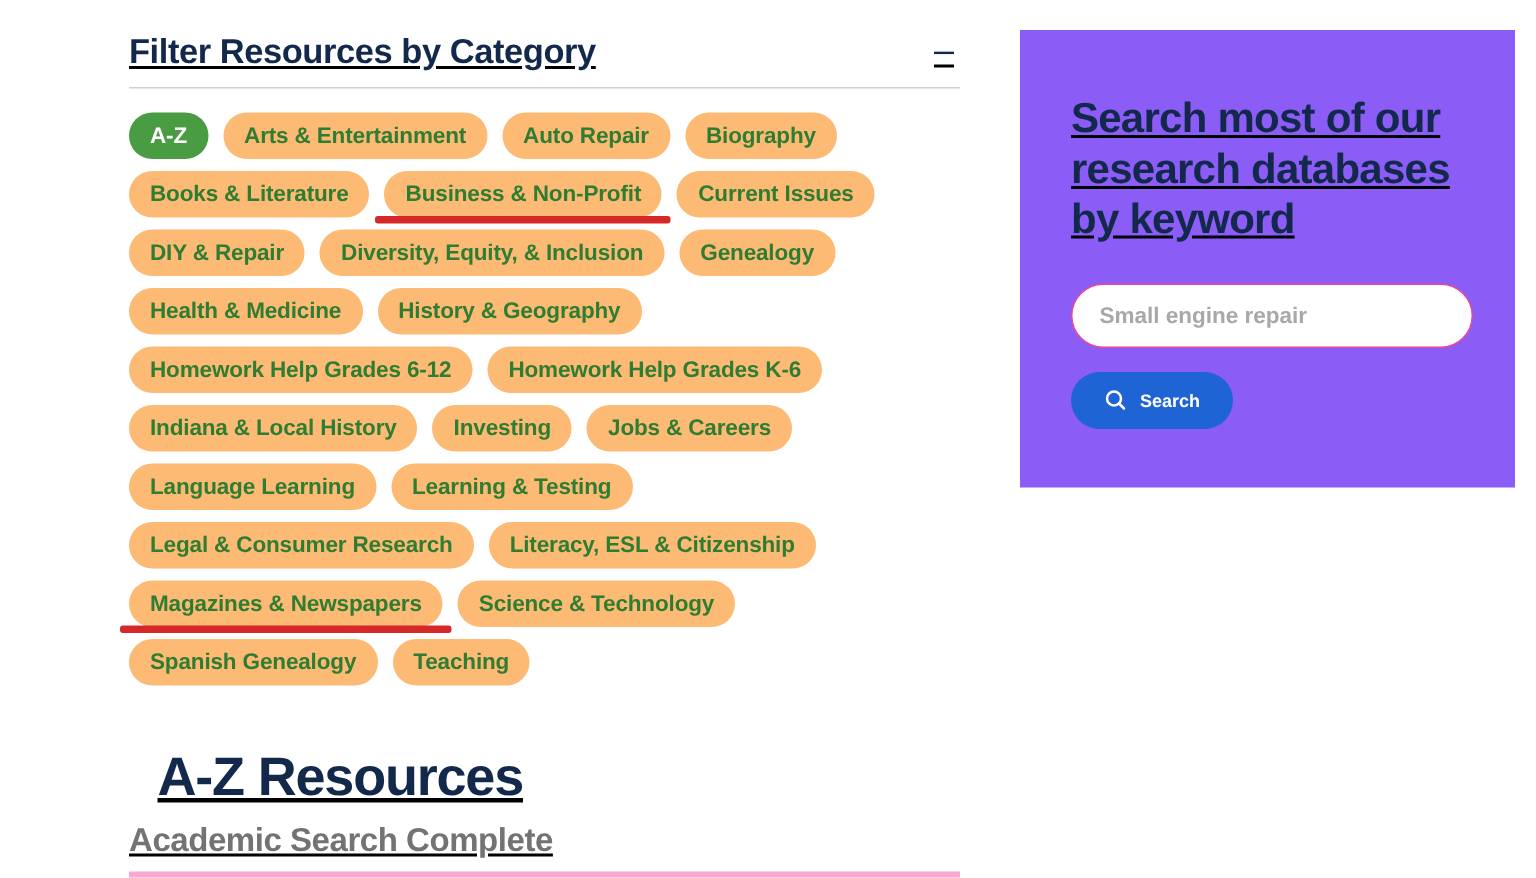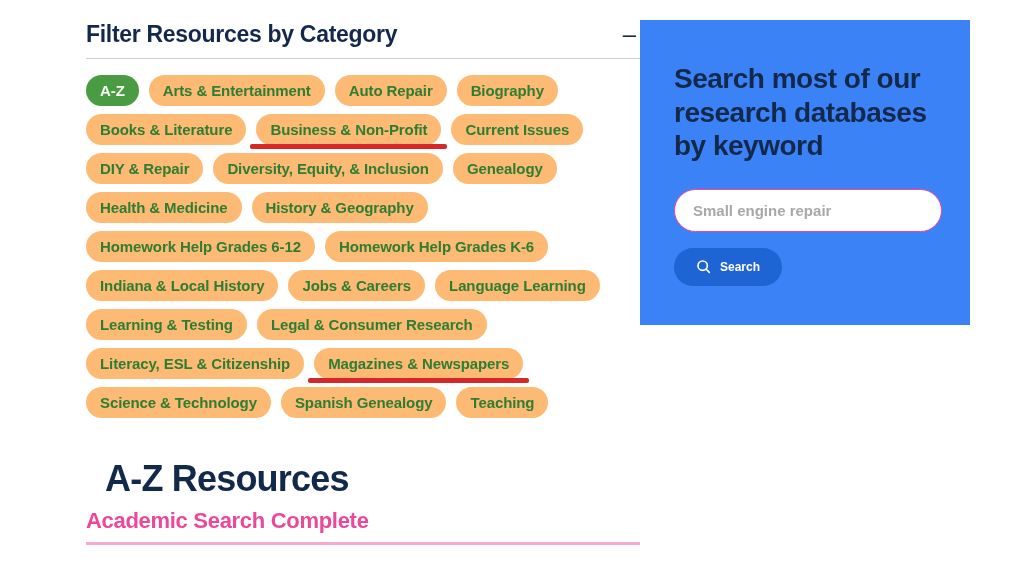--- a/index.html
+++ b/index.html
@@ -6,29 +6,31 @@
   body {
     font-family: -apple-system, BlinkMacSystemFont, "Segoe UI", Arial, sans-serif;
     background: #ffffff;
     width: 1024px;
     height: 585px;
     overflow: hidden;
   }
   .container {
     display: flex;
     padding: 20px 0 0 0;
+    gap: 40px;
+    text-decoration: underline;
   }
   .left {
     flex: 1;
     padding-left: 86px;
     max-width: 640px;
   }
   .right {
     width: 330px;
-    background: #3b82f6;
+    background: #8b5cf6;
     padding: 42px 28px 40px 34px;
     height: 305px;
     margin-top: 0;
   }
   .filter-header {
     display: flex;
     justify-content: space-between;
     align-items: center;
     border-bottom: 1px solid #d0d0d0;
     padding-bottom: 10px;
@@ -88,23 +90,23 @@
     font-size: 36px;
     font-weight: 800;
     color: #13294b;
     letter-spacing: -0.8px;
     margin-bottom: 8px;
     margin-left: 19px;
   }
   .result-link {
     font-size: 22px;
     font-weight: 800;
-    color: #ec4899;
+    color: #737373;
     letter-spacing: -0.3px;
-    border-bottom: 3px solid #f9a8d4;
+    border-bottom: 5px solid #f9a8d4;
     display: block;
     padding-bottom: 8px;
     width: 100%;
   }
   .search-title {
     font-size: 28px;
     font-weight: 800;
     color: #13294b;
     line-height: 1.2;
     letter-spacing: -0.5px;
@@ -162,20 +164,21 @@
         <span class="pill-wrap"><span class="pill">Business &amp; Non-Profit</span><span class="underline-red"></span></span>
         <span class="pill-wrap"><span class="pill">Current Issues</span></span>
         <span class="pill-wrap"><span class="pill">DIY &amp; Repair</span></span>
         <span class="pill-wrap"><span class="pill">Diversity, Equity, &amp; Inclusion</span></span>
         <span class="pill-wrap"><span class="pill">Genealogy</span></span>
         <span class="pill-wrap"><span class="pill">Health &amp; Medicine</span></span>
         <span class="pill-wrap"><span class="pill">History &amp; Geography</span></span>
         <span class="pill-wrap"><span class="pill">Homework Help Grades 6-12</span></span>
         <span class="pill-wrap"><span class="pill">Homework Help Grades K-6</span></span>
         <span class="pill-wrap"><span class="pill">Indiana &amp; Local History</span></span>
+        <span class="pill-wrap"><span class="pill">Investing</span></span>
         <span class="pill-wrap"><span class="pill">Jobs &amp; Careers</span></span>
         <span class="pill-wrap"><span class="pill">Language Learning</span></span>
         <span class="pill-wrap"><span class="pill">Learning &amp; Testing</span></span>
         <span class="pill-wrap"><span class="pill">Legal &amp; Consumer Research</span></span>
         <span class="pill-wrap"><span class="pill">Literacy, ESL &amp; Citizenship</span></span>
         <span class="pill-wrap"><span class="pill">Magazines &amp; Newspapers</span><span class="underline-red"></span></span>
         <span class="pill-wrap"><span class="pill">Science &amp; Technology</span></span>
         <span class="pill-wrap"><span class="pill">Spanish Genealogy</span></span>
         <span class="pill-wrap"><span class="pill">Teaching</span></span>
       </div>

